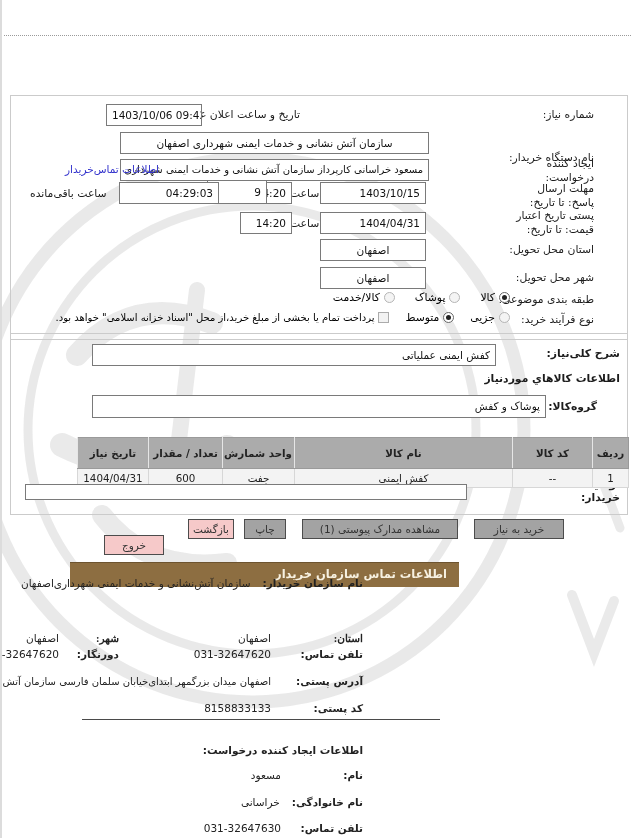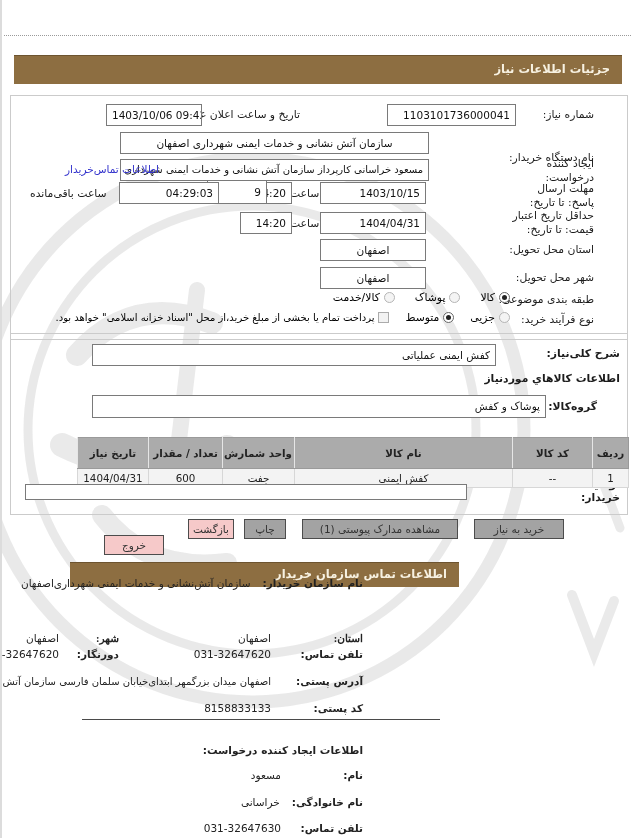--- a/index.html
+++ b/index.html
@@ -55,48 +55,44 @@
         <path d="M235,140 l-18,150" stroke-width="16"></path>
         <path d="M300,330 q60,30 110,-10" stroke-width="14"></path>
         <path d="M610,445 l22,58 l20,-52" stroke-width="10"></path>
         <path d="M640,330 l18,48" stroke-width="9"></path>
       </g>
     </svg>
   </div>
 
   <div class="dotted"></div>
 
-  <div class="bar" style="left:12px;top:55px;width:608px;height:28px;line-height:27px;">
-    <span>جزئیات اطلاعات نیاز</span>
-  </div>
 
   <div class="panel" style="left:8px;top:95px;width:616px;height:243px;"></div>
 
   <span class="lab" style="top:108px;right:40px;">شماره نیاز:</span>
-  <div class="box num" style="top:104px;left:385px;width:117px;">1103101736000041</div>
   <span class="lab" style="top:108px;right:334px;">تاریخ و ساعت اعلان عمومی:</span>
   <div class="box num" style="top:104px;left:104px;width:84px;">1403/10/06 09:42</div>
 
   <span class="lab" style="top:151px;right:40px;">نام دستگاه خریدار:</span>
   <div class="box ctr" style="top:132px;left:118px;width:297px;">سازمان آتش نشانی و خدمات ایمنی شهرداری اصفهان</div>
 
   <span class="lab lab2" style="top:157px;right:40px;width:68px;">ایجاد کننده درخواست:</span>
   <div class="box ctr" style="top:159px;left:118px;width:297px;font-size:10px;">مسعود خراسانی کارپرداز سازمان آتش نشانی و خدمات ایمنی شهرداری اصفهان</div>
   <a class="blue-link" style="top:163px;left:63px;" href="#">اطلاعات تماس‌خریدار</a>
 
   <span class="lab lab2" style="top:182px;right:40px;width:80px;">مهلت ارسال پاسخ: تا تاریخ:</span>
   <div class="box num" style="top:182px;left:318px;width:94px;">1403/10/15</div>
   <span class="lab" style="top:187px;left:288px;">ساعت</span>
   <div class="box num" style="top:182px;left:238px;width:40px;">14:20</div>
   <div class="box num" style="top:180px;left:205px;width:48px;height:22px;line-height:22px;">9</div>
   <span class="lab" style="top:180px;left:184px;font-size:10px;">روز</span>
   <div class="box num" style="top:182px;left:117px;width:53px;padding-left:40px;">04:29:03</div>
   <span class="lab" style="top:187px;left:28px;">ساعت باقی‌مانده</span>
 
-  <span class="lab lab2" style="top:209px;right:40px;width:88px;">حداقل تاریخ اعتبار قیمت: تا تاریخ:</span>
+  <span class="lab lab2" style="top:209px;right:40px;width:88px;">پستی تاریخ اعتبار قیمت: تا تاریخ:</span>
   <div class="box num" style="top:212px;left:318px;width:94px;">1404/04/31</div>
   <span class="lab" style="top:217px;left:288px;">ساعت</span>
   <div class="box num" style="top:212px;left:238px;width:40px;">14:20</div>
 
   <span class="lab" style="top:243px;right:40px;">استان محل تحویل:</span>
   <div class="box ctr" style="top:239px;left:318px;width:94px;">اصفهان</div>
 
   <span class="lab" style="top:271px;right:40px;">شهر محل تحویل:</span>
   <div class="box ctr" style="top:267px;left:318px;width:94px;">اصفهان</div>
 

